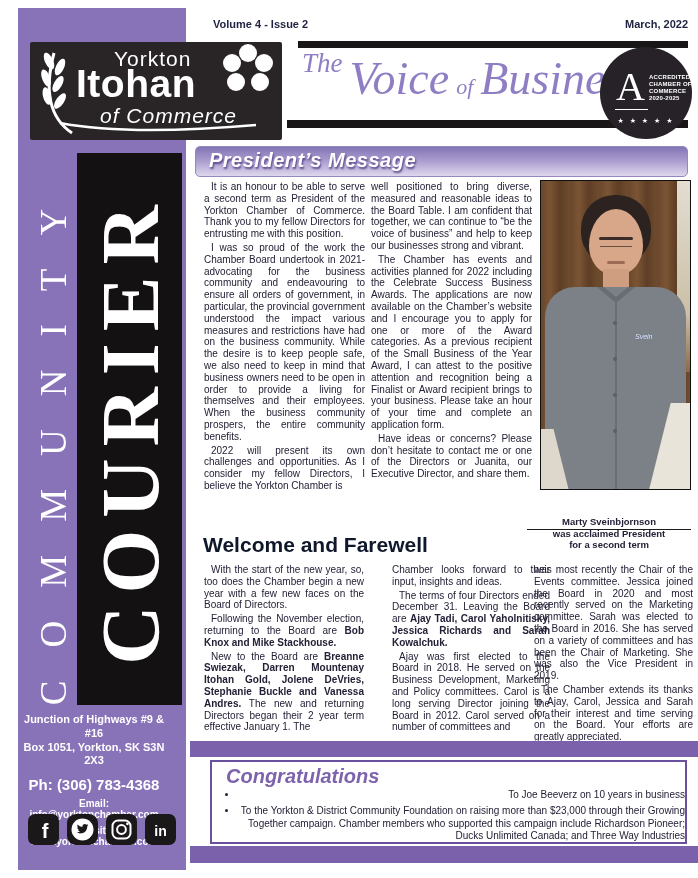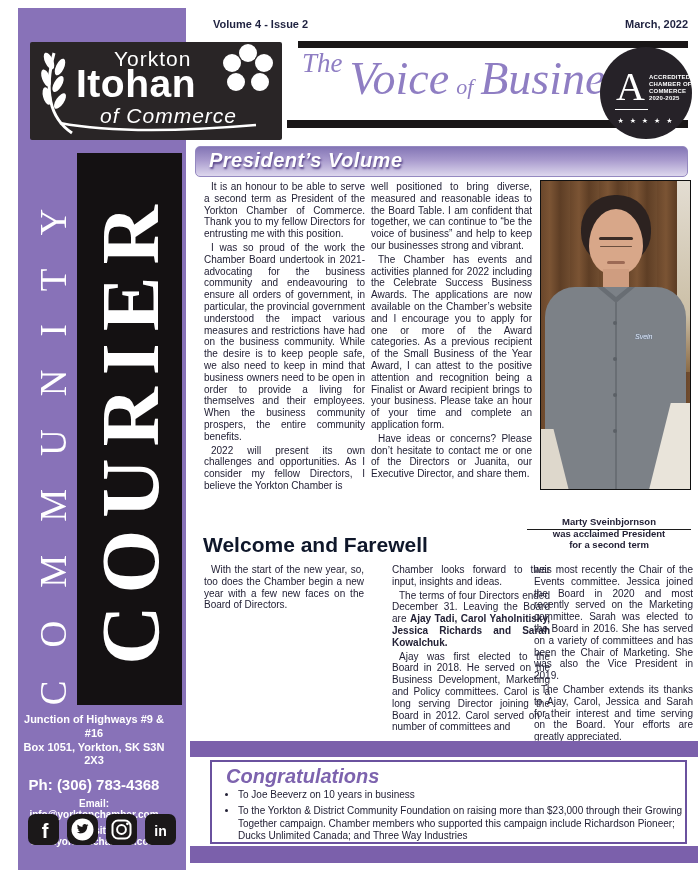--- a/index.html
+++ b/index.html
@@ -100,21 +100,21 @@
   .wf-heading{position:absolute;left:203px;top:533px;font-size:21px;font-weight:bold;color:#0f172a;}
   .wf-col1{left:204px;top:564px;width:160px;}
   .wf-col2{left:392px;top:564px;width:158px;}
   .wf-col3{left:534px;top:564px;width:159px;}
 
   
   .divider{position:absolute;left:190px;top:741px;width:508px;height:16px;background:#7b60ab;}
   .congrats{position:absolute;left:210px;top:760px;width:477px;height:84px;border:2px solid #6a519e;
             background:#ffffff;box-sizing:border-box;}
   .congrats h2{margin:3px 0 1px 14px;font-size:20px;font-weight:bold;font-style:italic;color:#7d63ae;}
-  .congrats ul{margin:1px 0 8px 26px;padding:0;}
+  .congrats ul{margin:1px 0 8px 26px;padding:0;text-align:right;}
   .congrats li{font-size:10px;line-height:1.28;margin-bottom:3px;color:#232136;}
   .footer-bar{position:absolute;left:190px;top:846px;width:508px;height:17px;background:#7b60ab;}
 </style>
 </head>
 <body>
 
 <div class="page">
 
   <aside class="sidebar">
     <div class="community">COMMUNITY</div>
@@ -211,21 +211,21 @@
     <div class="badge-lines">
       <div>ACCREDITED</div>
       <div>CHAMBER OF</div>
       <div>COMMERCE</div>
       <div>2020-2025</div>
     </div>
     <div class="badge-stars">★ ★ ★ ★ ★</div>
   </div>
 
   <div class="pm-header">
-    <span>President’s Volume</span>
+    <span>President’s Message</span>
   </div>
 
   <div class="col pm-col1">
     <p>It is an honour to be able to serve a second term as President of the Yorkton Chamber of Commerce. Thank you to my fellow Directors for entrusting me with this position.</p>
     <p>I was so proud of the work the Chamber Board undertook in 2021- advocating for the business community and endeavouring to ensure all orders of government, in particular, the provincial government understood the impact various measures and restrictions have had on the business community. While the desire is to keep people safe, we also need to keep in mind that business owners need to be open in order to provide a living for themselves and their employees. When the business community prospers, the entire community benefits.</p>
     <p>2022 will present its own challenges and opportunities. As I consider my fellow Directors, I believe the Yorkton Chamber is</p>
   </div>
   <div class="col pm-col2">
     <p class="noindent">well positioned to bring diverse, measured and reasonable ideas to the Board Table. I am confident that together, we can continue to “be the voice of business” and help to keep our businesses strong and vibrant.</p>
     <p>The Chamber has events and activities planned for 2022 including the Celebrate Success Business Awards. The applications are now available on the Chamber’s website and I encourage you to apply for one or more of the Award categories. As a previous recipient of the Small Business of the Year Award, I can attest to the positive attention and recognition being a Finalist or Award recipient brings to your business. Please take an hour of your time and complete an application form.</p>
@@ -254,20 +254,22 @@
     <div>Marty Sveinbjornson</div>
     <div>was acclaimed President</div>
     <div>for a second term</div>
   </div>
   <div class="photo-rule"></div>
 
   <div class="wf-heading">Welcome and Farewell</div>
 
   <div class="col wf-col1">
     <p>With the start of the new year, so, too does the Chamber begin a new year with a few new faces on the Board of Directors.</p>
+    <p><span>Following the November election, returning to the Board are </span><b>Bob Knox and Mike Stackhouse.</b></p>
+    <p><span>New to the Board are </span><b>Breanne Swiezak, Darren Mountenay Itohan Gold, Jolene DeVries, Stephanie Buckle and Vanessa Andres.</b><span>  The new and returning Directors began their 2 year term effective January 1.  The</span></p>
   </div>
   <div class="col wf-col2">
     <p class="noindent">Chamber looks forward to their input, insights and ideas.</p>
     <p><span>The terms of four Directors ended December 31.  Leaving the Board are </span><b>Ajay Tadi, Carol Yaholnitisky, Jessica Richards and Sarah Kowalchuk.</b></p>
     <p>Ajay was first elected to the Board in 2018.  He served on the Business Development, Marketing and Policy committees.  Carol is a long serving Director joining the Board in 2012.  Carol served on a number of committees and</p>
   </div>
   <div class="col wf-col3">
     <p class="noindent">was most recently the Chair of the Events committee.  Jessica joined the Board in 2020 and most recently served on the Marketing committee.  Sarah was elected to the Board in 2016.  She has served on a variety of committees and has been the Chair of Marketing.  She was also the Vice President in 2019.</p>
     <p>The Chamber extends its thanks to Ajay, Carol, Jessica and Sarah for their interest and time serving on the Board.  Your efforts are greatly appreciated.</p>
   </div>

